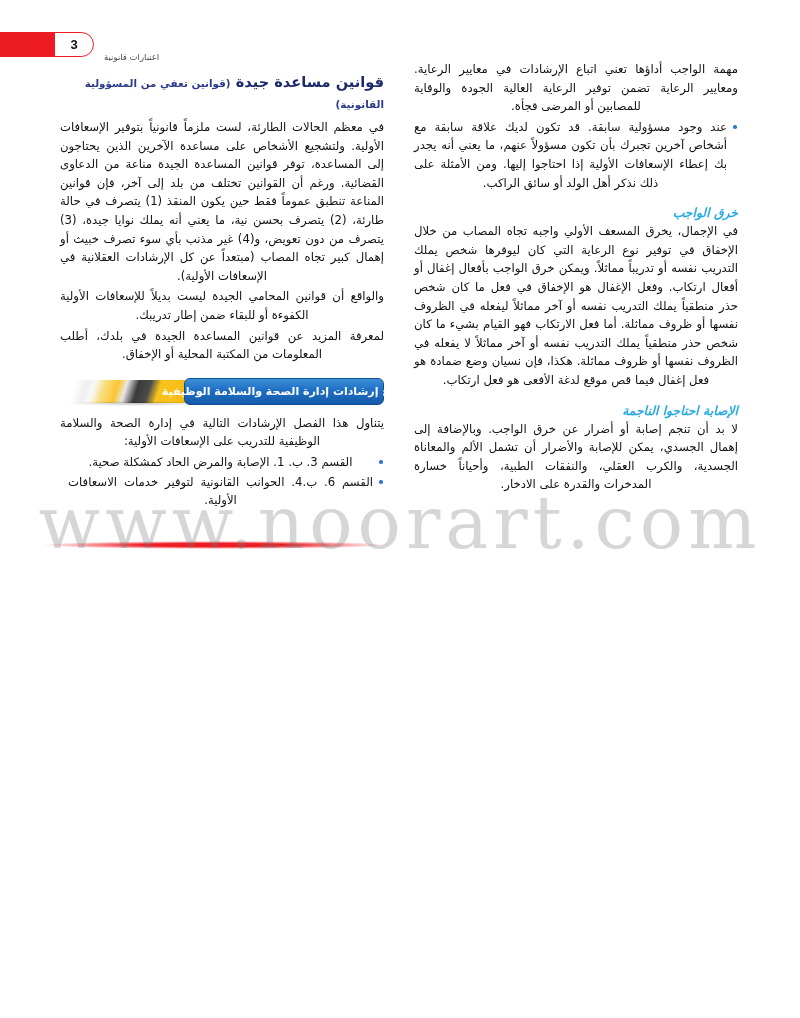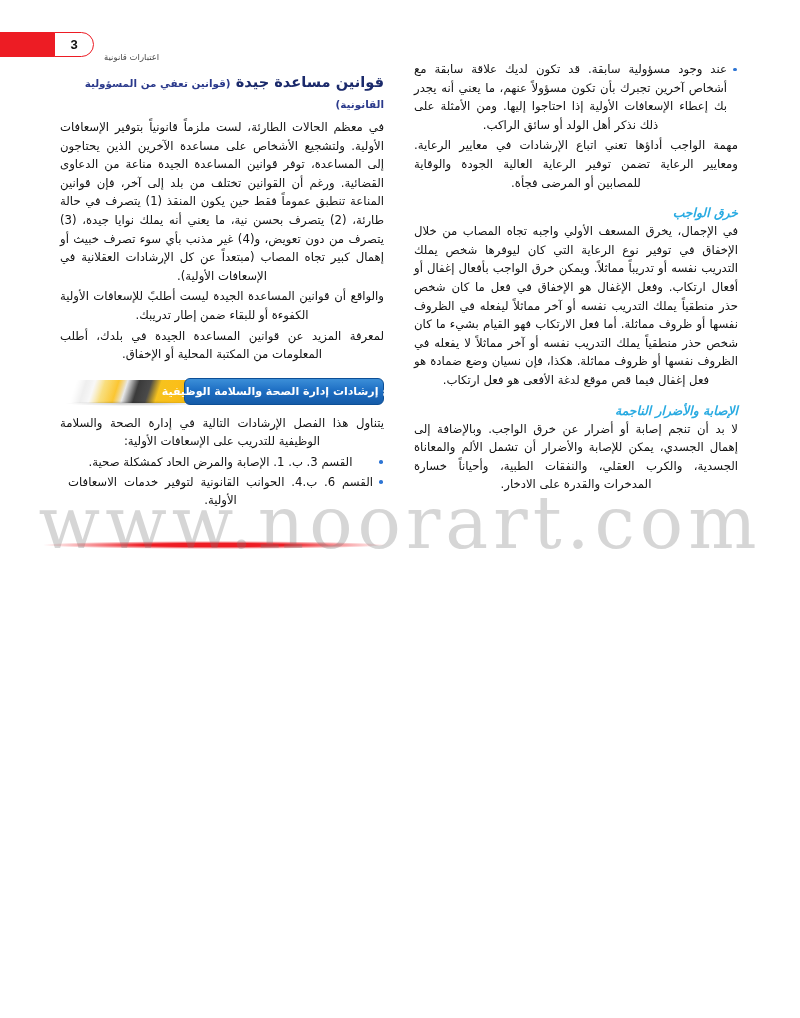--- a/index.html
+++ b/index.html
@@ -256,40 +256,40 @@
 <div class="page-header">
   <div class="hdr-redblock"></div>
   <div class="hdr-badge">
     <span>3</span>
   </div>
   <div class="hdr-chapter">اعتبارات قانونية</div>
 </div>
 
 <div class="col col-right">
 
+  <p class="body">مهمة الواجب أداؤها تعني اتباع الإرشادات في معايير الرعاية. ومعايير الرعاية تضمن توفير الرعاية العالية الجودة والوقاية للمصابين أو المرضى فجأة.</p>
+
   <p class="body bullet-para">عند وجود مسؤولية سابقة. قد تكون لديك علاقة سابقة مع أشخاص آخرين تجبرك بأن تكون مسؤولاً عنهم، ما يعني أنه يجدر بك إعطاء الإسعافات الأولية إذا احتاجوا إليها. ومن الأمثلة على ذلك نذكر أهل الولد أو سائق الراكب.</p>
-
-  <p class="body">مهمة الواجب أداؤها تعني اتباع الإرشادات في معايير الرعاية. ومعايير الرعاية تضمن توفير الرعاية العالية الجودة والوقاية للمصابين أو المرضى فجأة.</p>
 
   <h2 class="sec-title">خرق الواجب</h2>
   <p class="body">في الإجمال، يخرق المسعف الأولي واجبه تجاه المصاب من خلال الإخفاق في توفير نوع الرعاية التي كان ليوفرها شخص يملك التدريب نفسه أو تدريباً مماثلاً. ويمكن خرق الواجب بأفعال إغفال أو أفعال ارتكاب. وفعل الإغفال هو الإخفاق في فعل ما كان شخص حذر منطقياً يملك التدريب نفسه أو آخر مماثلاً ليفعله في الظروف نفسها أو ظروف مماثلة. أما فعل الارتكاب فهو القيام بشيء ما كان شخص حذر منطقياً يملك التدريب نفسه أو آخر مماثلاً لا يفعله في الظروف نفسها أو ظروف مماثلة. هكذا، فإن نسيان وضع ضمادة هو فعل إغفال فيما قص موقع لدغة الأفعى هو فعل ارتكاب.</p>
 
-  <h2 class="sec-title">الإصابة والأضرار الناجمة</h2>
+  <h2 class="sec-title">الإصابة احتاجوا الناجمة</h2>
   <p class="body">لا بد أن تنجم إصابة أو أضرار عن خرق الواجب. وبالإضافة إلى إهمال الجسدي، يمكن للإصابة والأضرار أن تشمل الألم والمعاناة الجسدية، والكرب العقلي، والنفقات الطبية، وأحياناً خسارة المدخرات والقدرة على الادخار.</p>
 </div>
 
 <div class="col col-left">
 
   <div class="art-title">
     <span>قوانين مساعدة جيدة</span>
     <span class="sub">(قوانين تعفي من المسؤولية القانونية)</span>
   </div>
 
   <p class="body">في معظم الحالات الطارئة، لست ملزماً قانونياً بتوفير الإسعافات الأولية. ولتشجيع الأشخاص على مساعدة الآخرين الذين يحتاجون إلى المساعدة، توفر قوانين المساعدة الجيدة مناعة من الدعاوى القضائية. ورغم أن القوانين تختلف من بلد إلى آخر، فإن قوانين المناعة تنطبق عموماً فقط حين يكون المنقذ (1) يتصرف في حالة طارئة، (2) يتصرف بحسن نية، ما يعني أنه يملك نوايا جيدة، (3) يتصرف من دون تعويض، و(4) غير مذنب بأي سوء تصرف خبيث أو إهمال كبير تجاه المصاب (مبتعداً عن كل الإرشادات العقلانية في الإسعافات الأولية).</p>
-  <p class="body">والواقع أن قوانين المساعدة الجيدة ليست أطلبً للإسعافات الأولية الكفوءة أو للبقاء ضمن إطار تدريبك.</p>
+  <p class="body">والواقع أن قوانين المحامي الجيدة ليست بديلاً للإسعافات الأولية الكفوءة أو للبقاء ضمن إطار تدريبك.</p>
   <p class="body">لمعرفة المزيد عن قوانين المساعدة الجيدة في بلدك، أطلب المعلومات من المكتبة المحلية أو الإخفاق.</p>
 
   <div class="banner-wrap">
     <div class="stripes"></div>
     <div class="stripes-shadow"></div>
     <div class="banner-pill">
       <span>اتباع إرشادات إدارة الصحة والسلامة الوظيفية</span>
     </div>
   </div>
 

